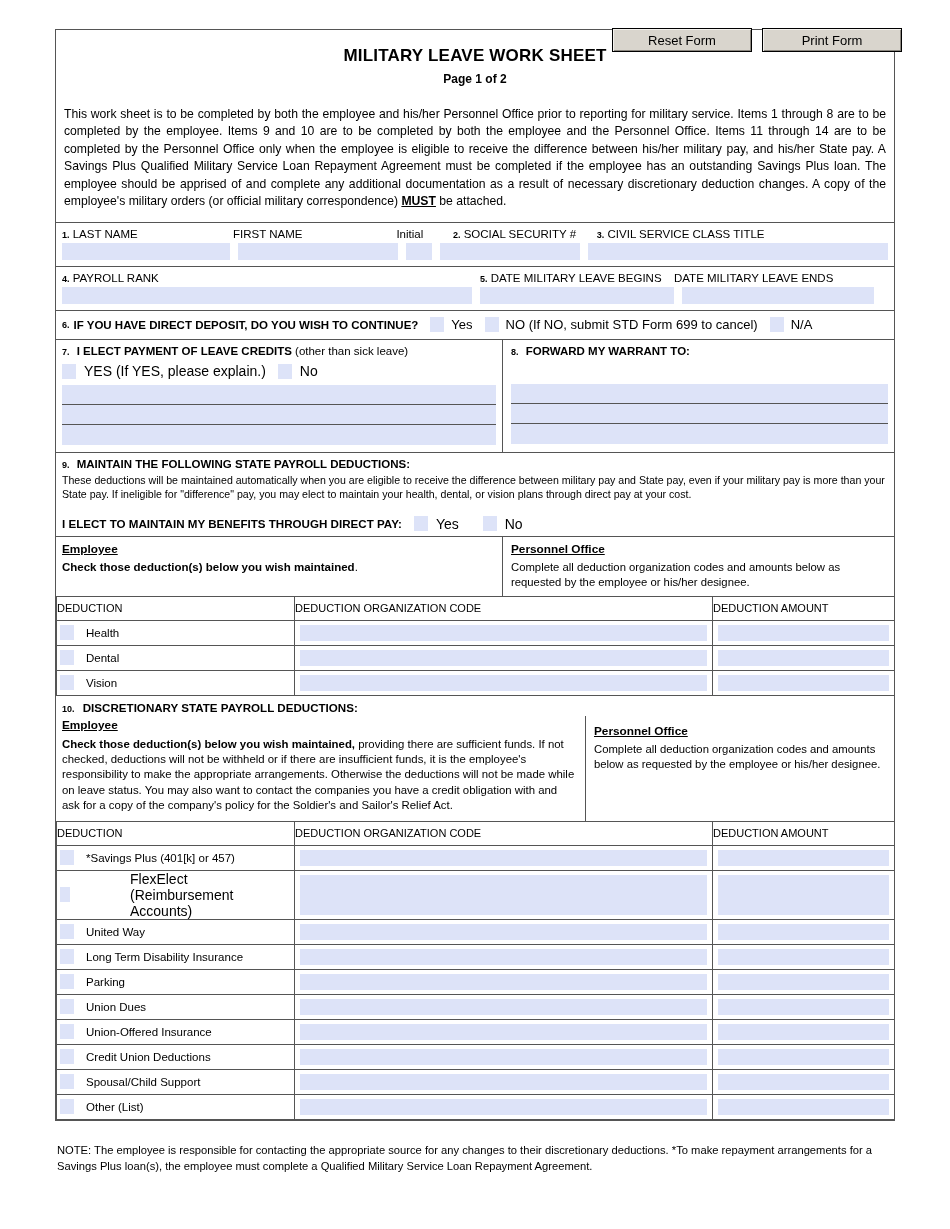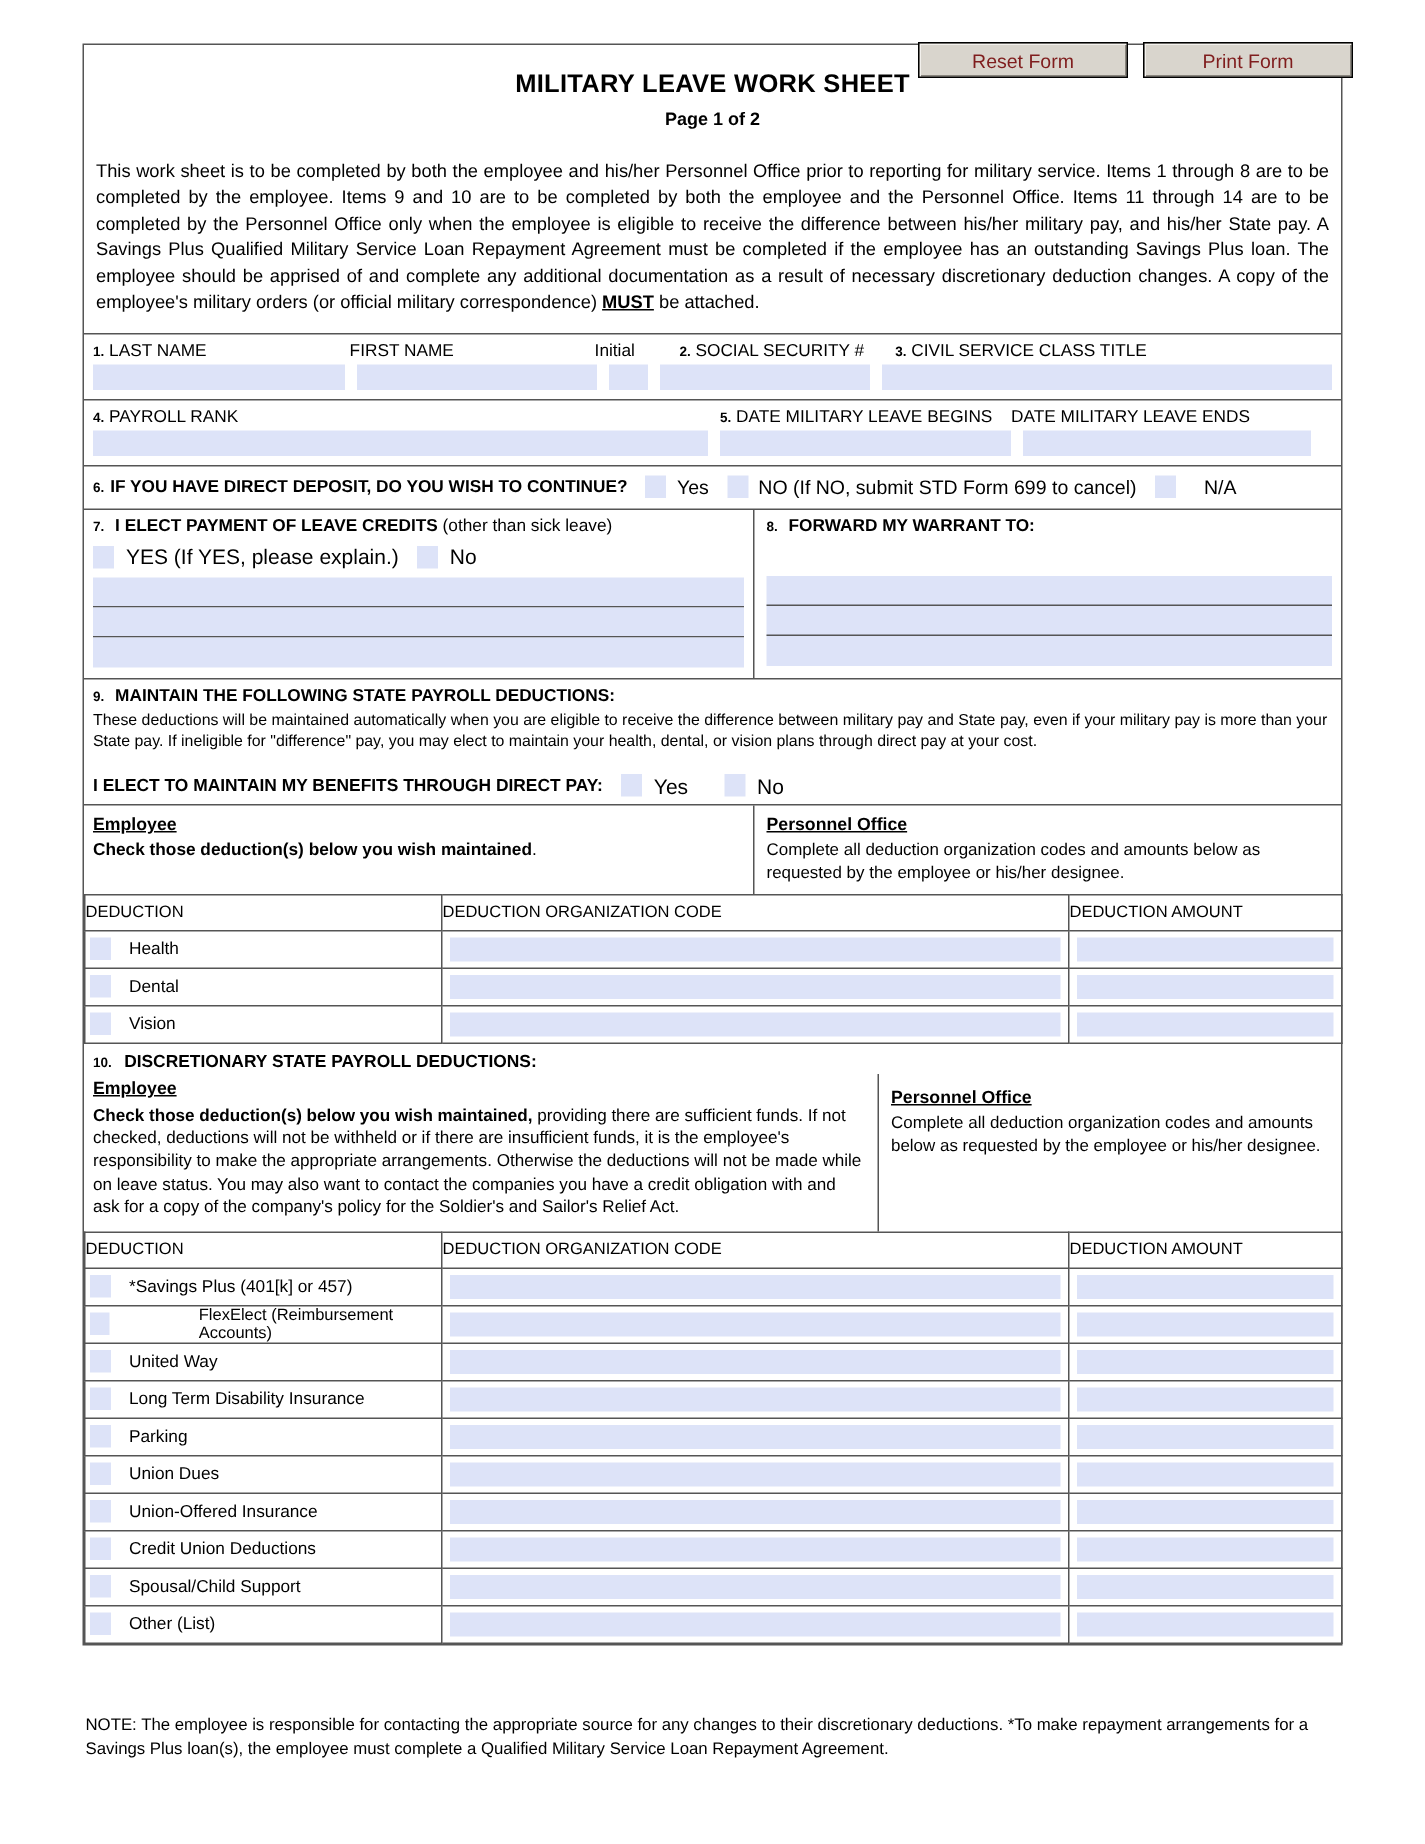--- a/index.html
+++ b/index.html
@@ -24,21 +24,21 @@
   }
   .form-btn {
     width: 140px; height: 24px;
     background: #d9d5cd;
     border: 1px solid #000;
     box-shadow: inset 1px 1px 0 #f3f1ed, inset -1px -1px 0 #8a867e;
     font-family: "Liberation Sans", sans-serif;
     font-size: 13px;
     line-height: 22px;
     text-align: center;
-    color: #7f1d1d;
+    color: #000000;
     cursor: pointer;
   }
 
   
   .page {
     position: absolute;
     left: 55px; top: 29px;
     width: 840px;
     border: 1px solid #555;
     background: #fff;
@@ -152,21 +152,21 @@
     height: 24px; text-align: left;
   }
   table.ded td { height: 25px; }
   .col-ded   { width: 238px; }
   .col-code  { width: 418px; }
   .col-amt   { width: 182px; }
 
   .ded-cell { display: flex; align-items: center; height: 100%; padding-left: 3px; }
   .ded-cell .cbx { margin-right: 12px; }
   .ded-name { font-size: 11.5px; }
-  .ded-name.sm { font-size: 11px; margin-left: 48px; }
+  .ded-name.sm { font-size: 14px; margin-left: 48px; }
   .in-cell { padding: 4px 5px; height: 100%; }
   .in-cell .fld { height: 100%; }
 
   
   .sec10-title { padding: 5px 6px 2px 6px; font-size: 11.6px; font-weight: bold; }
   .sec10-split { display: flex; border-top: 0; }
   .sec10-left { width: 530px; border-right: 1px solid #555; padding: 2px 8px 7px 6px; }
   .sec10-right { flex: 1; padding: 8px 6px 7px 8px; }
   .sec10-left .body { font-size: 11.4px; line-height: 15.4px; margin-top: 5px; }
 
@@ -233,21 +233,21 @@
   <div class="hr"></div>
 
   <div class="sec-dd">
     <b class="lbl-num">6.</b>
     <span class="bold" style="margin-left:4px;">IF YOU HAVE DIRECT DEPOSIT, DO YOU WISH TO CONTINUE?</span>
     <span class="cbx" style="margin-left:12px;"></span>
     <span style="margin-left:7px;font-size:13px;">Yes</span>
     <span class="cbx" style="margin-left:12px;"></span>
     <span style="margin-left:7px;font-size:13px;">NO (If NO, submit STD Form 699 to cancel)</span>
     <span class="cbx" style="margin-left:12px;"></span>
-    <span style="margin-left:19px;font-size:13px;">N/A</span>
+    <span style="margin-left:7px;font-size:13px;">N/A</span>
   </div>
 
   <div class="hr"></div>
 
   <div class="sec-78">
     <div class="box7">
       <div class="lbl">
         <b class="lbl-num">7.</b>
         <span class="bold" style="margin-left:4px;">I ELECT PAYMENT OF LEAVE CREDITS</span>
         <span>(other than sick leave)</span>

